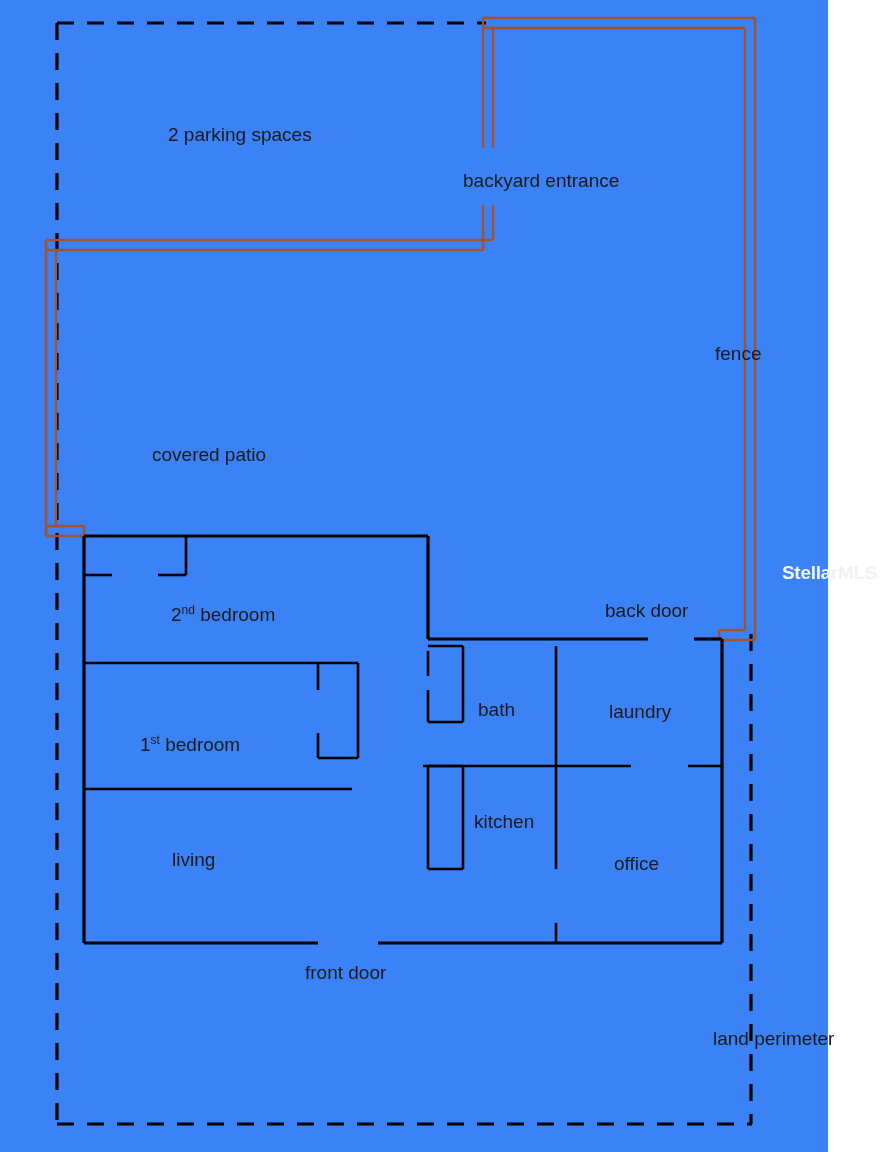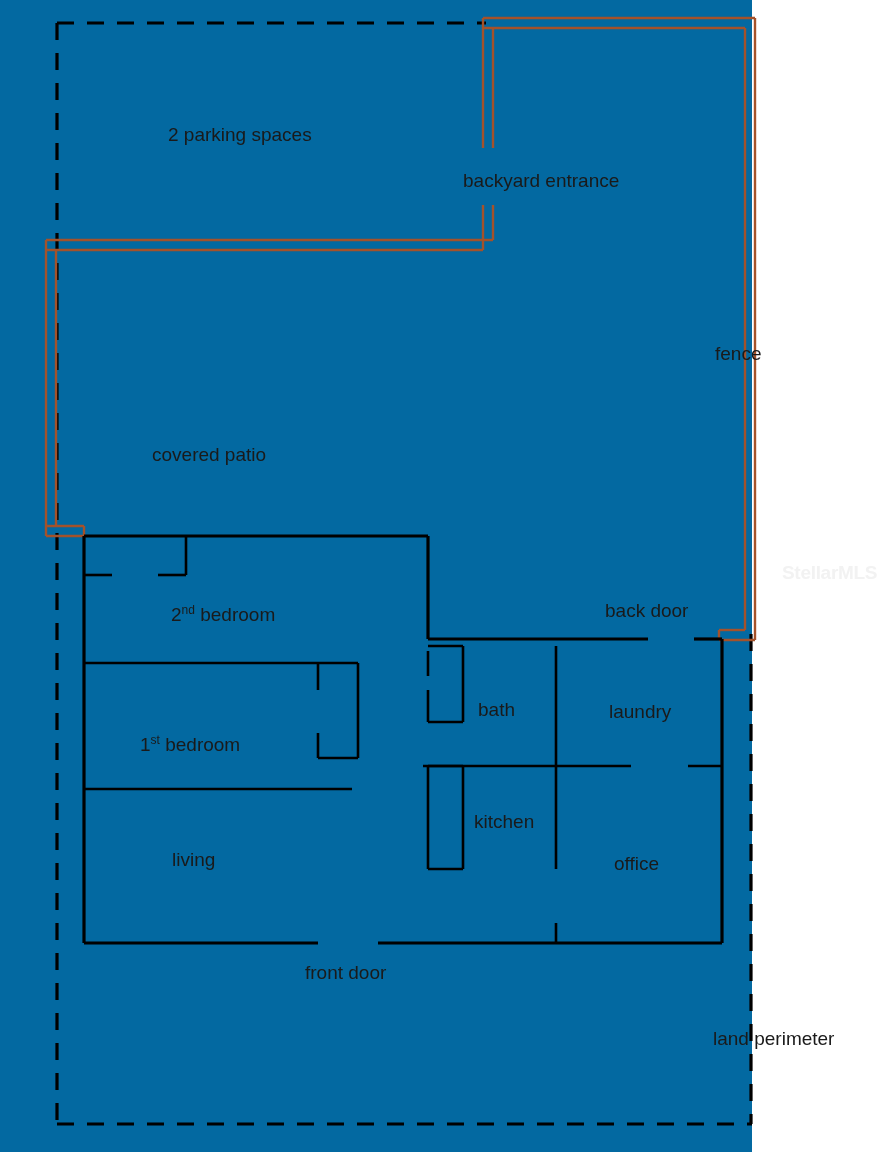--- a/index.html
+++ b/index.html
@@ -9,23 +9,23 @@
     background: #ffffff;
   }
   body {
     width: 884px;
     height: 1152px;
     font-family: "Liberation Sans", sans-serif;
     overflow: hidden;
   }
   #plan-root {
     position: relative;
-    width: 752px;
+    width: 828px;
     height: 1152px;
-    background: #0369a1;
+    background: #3b82f6;
     text-align: center;
   }
   svg#floorplan {
     display: block;
     width: 884px;
     height: 1152px;
   }
   .wall      { stroke: #000000; stroke-width: 3.2; fill: none; stroke-linecap: butt; }
   .wall-thin { stroke: #000000; stroke-width: 2.6; fill: none; stroke-linecap: butt; }
   .perimeter { stroke: #000000; stroke-width: 3.2; fill: none;

